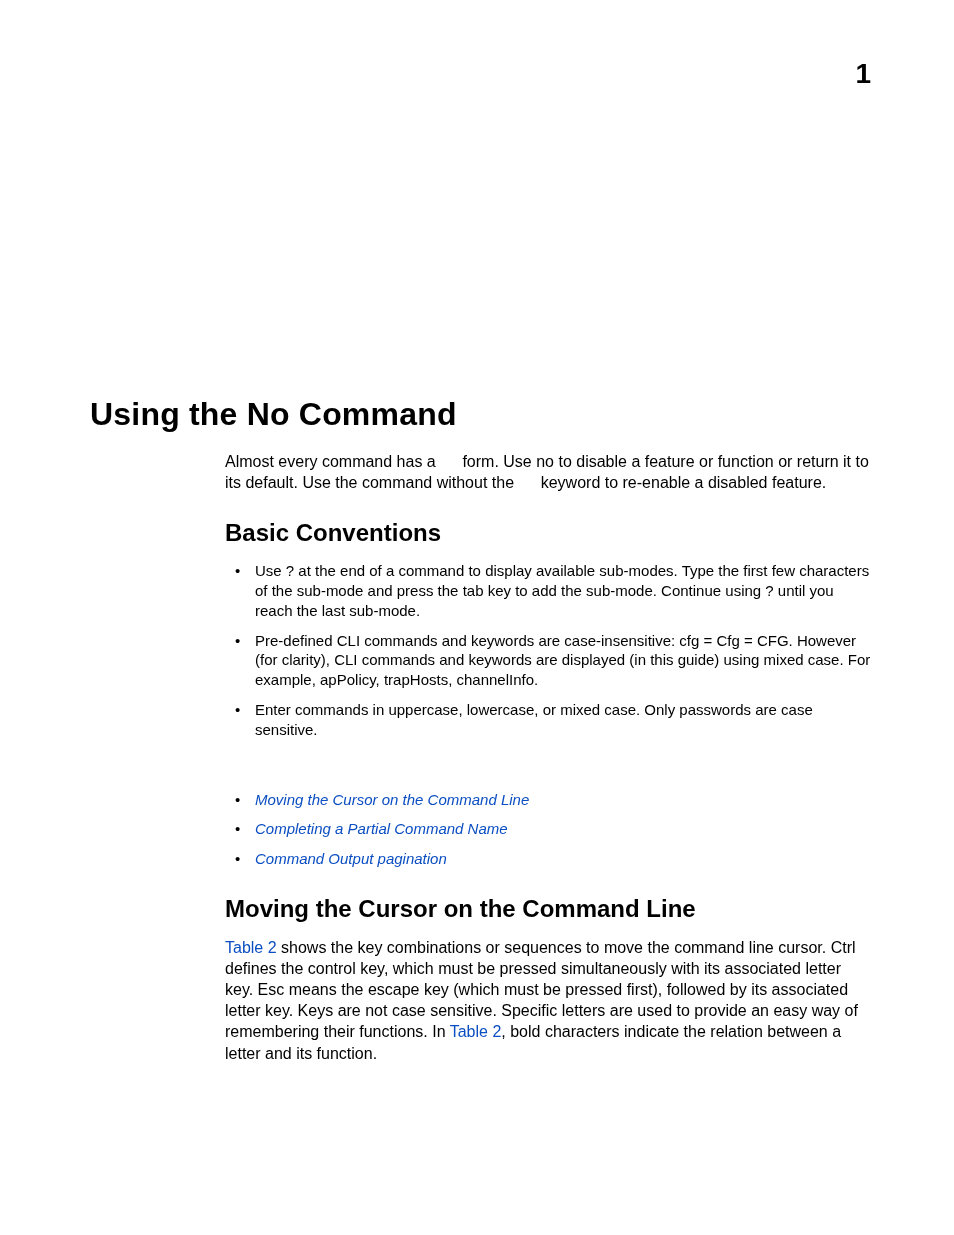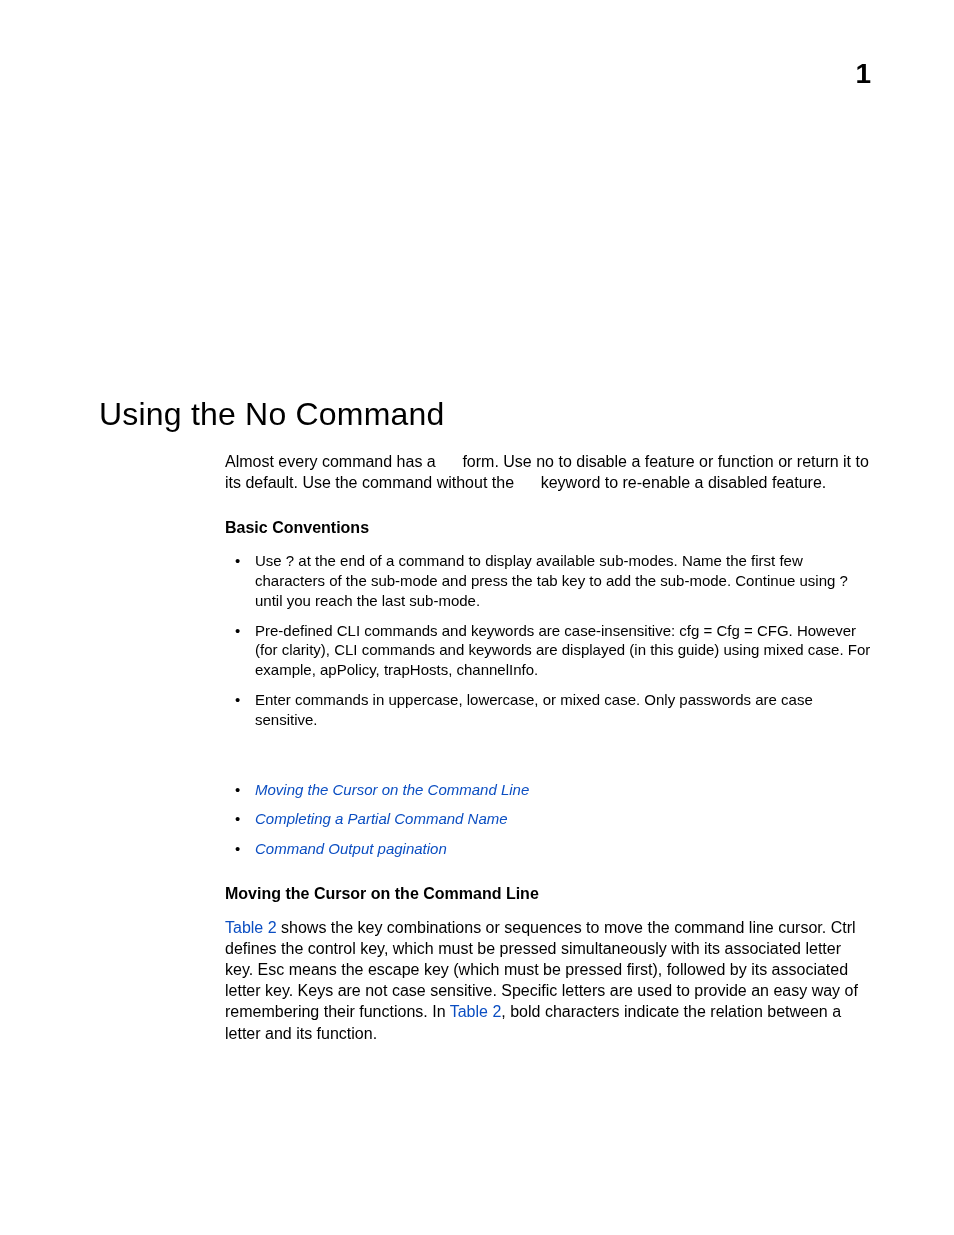--- a/index.html
+++ b/index.html
@@ -26,30 +26,30 @@
     font-weight: 700;
     font-size: 28px;
     font-stretch: condensed;
   }
   .content {
     margin-top: 336px; 
   }
   h1.section {
     font-family: "Arial Narrow", Arial, sans-serif;
     font-stretch: condensed;
-    font-weight: 400;
+    font-weight: 700;
     font-size: 32px;
-    margin: 0 0 18px 16px;
+    margin: 0 0 18px 7px;
     letter-spacing: 0.2px;
   }
   h2.subsection {
     font-family: "Arial Narrow", Arial, sans-serif;
     font-stretch: condensed;
     font-weight: 700;
-    font-size: 16px;
+    font-size: 24px;
     margin: 26px 0 14px 0;
   }
   .indent {
     margin-left: 142px;
   }
   p.body {
     margin: 0 0 12px 0;
     font-size: 16px;
     line-height: 1.32;
   }
@@ -91,21 +91,21 @@
 
     <h1 class="section">Using the No Command</h1>
 
     <div class="indent">
       <p class="body">Almost every command has a &nbsp;&nbsp;&nbsp;&nbsp; form. Use no to disable a feature or function or return it to its default. Use the command without the &nbsp;&nbsp;&nbsp;&nbsp; keyword to re-enable a disabled feature.</p>
 
       <h2 class="subsection">Basic Conventions</h2>
 
 
       <ul class="bullets">
-        <li>Use ? at the end of a command to display available sub-modes. Name the first few characters of the sub-mode and press the tab key to add the sub-mode. Continue using ? until you reach the last sub-mode.</li>
+        <li>Use ? at the end of a command to display available sub-modes. Type the first few characters of the sub-mode and press the tab key to add the sub-mode. Continue using ? until you reach the last sub-mode.</li>
         <li>Pre-defined CLI commands and keywords are case-insensitive: cfg = Cfg = CFG. However (for clarity), CLI commands and keywords are displayed (in this guide) using mixed case. For example, apPolicy, trapHosts, channelInfo.</li>
         <li>Enter commands in uppercase, lowercase, or mixed case. Only passwords are case sensitive.</li>
       </ul>
     </div>
 
     <div class="spacer-lg"></div>
 
 
     <div class="indent">
 

